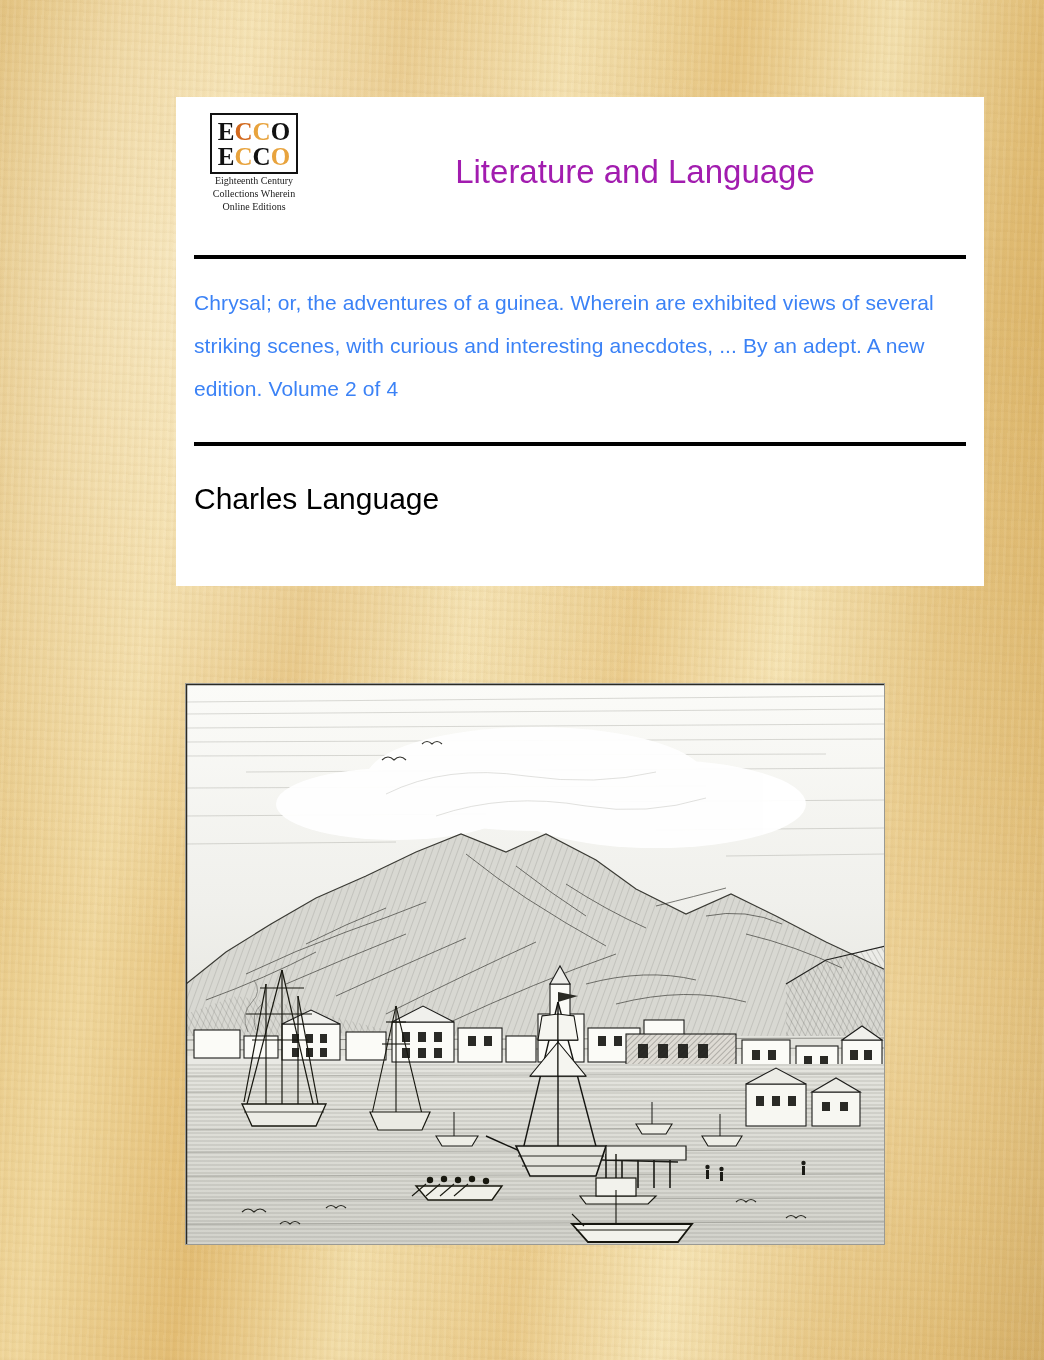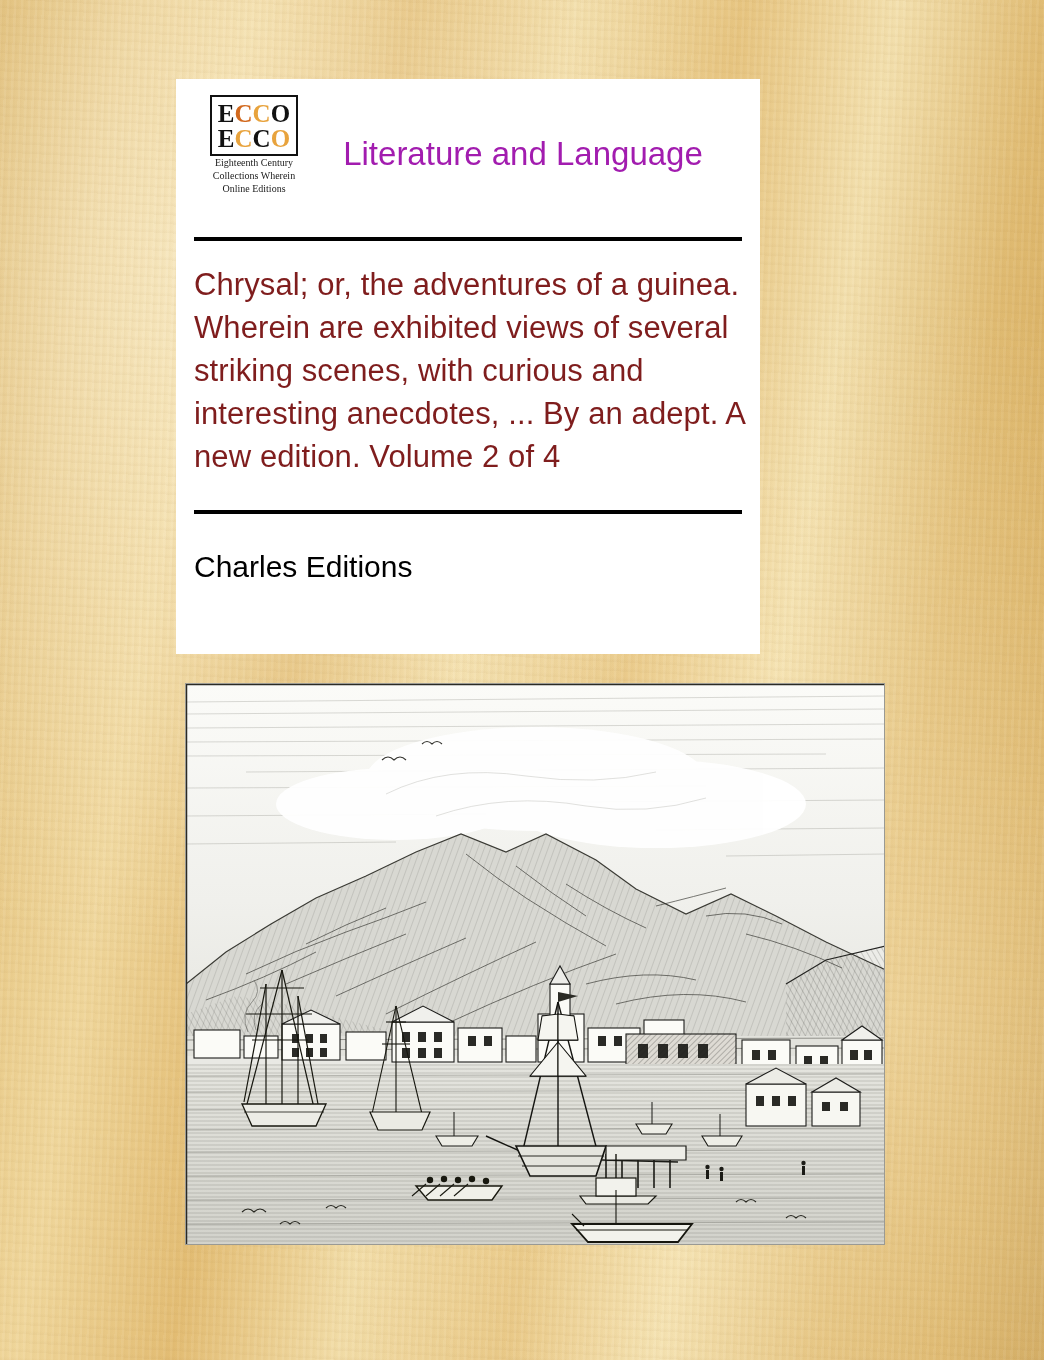--- a/index.html
+++ b/index.html
@@ -20,22 +20,22 @@
     position: absolute;
     inset: 0;
     background:
       repeating-linear-gradient(92deg, rgba(255,255,255,0.06) 0px, rgba(255,255,255,0.06) 2px, rgba(180,140,70,0.05) 3px, rgba(255,255,255,0.0) 7px),
       repeating-linear-gradient(3deg, rgba(160,120,60,0.05) 0px, rgba(160,120,60,0.05) 1px, rgba(255,255,255,0.0) 4px, rgba(255,255,255,0.0) 9px);
     pointer-events: none;
   }
   .cover {
     position: absolute;
     left: 176px;
-    top: 79px;
-    width: 584px;
+    top: 97px;
+    width: 808px;
     background: #ffffff;
   }
   .header-row {
     display: flex;
     align-items: flex-start;
     padding: 0;
     min-height: 152px;
   }
   .ecco-logo {
     width: 140px;
@@ -72,23 +72,23 @@
     color: #a21caf;
     text-align: center;
     padding: 56px 30px 0 0;
     white-space: nowrap;
   }
   .rule {
     border-top: 4px solid #000;
     margin: 6px 18px 0 18px;
   }
   .title {
-    font-size: 31px;
+    font-size: 21px;
     line-height: 43px;
-    color: #7f1d1d;
+    color: #3b82f6;
     padding: 22px 8px 26px 18px;
     letter-spacing: 0.1px;
   }
   .author {
     font-size: 30px;
     color: #000;
     padding: 36px 18px 70px 18px;
   }
   .illustration {
     position: absolute;
@@ -124,21 +124,21 @@
     </div>
     <div class="category">Literature and Language</div>
   </div>
 
   <div class="rule"></div>
 
   <div class="title">Chrysal; or, the adventures of a guinea. Wherein are exhibited views of several striking scenes, with curious and interesting anecdotes, ... By an adept. A new edition. Volume 2 of 4</div>
 
   <div class="rule"></div>
 
-  <div class="author">Charles Editions</div>
+  <div class="author">Charles Language</div>
 </div>
 
 <div class="illustration">
   <svg width="700" height="562" viewBox="0 0 700 562" xmlns="http://www.w3.org/2000/svg">
     <defs>
       <linearGradient id="skyg" x1="0" y1="0" x2="0" y2="1">
         <stop offset="0%" stop-color="#fbfbf8"></stop>
         <stop offset="60%" stop-color="#f0f0ec"></stop>
         <stop offset="100%" stop-color="#e6e6e0"></stop>
       </linearGradient>

